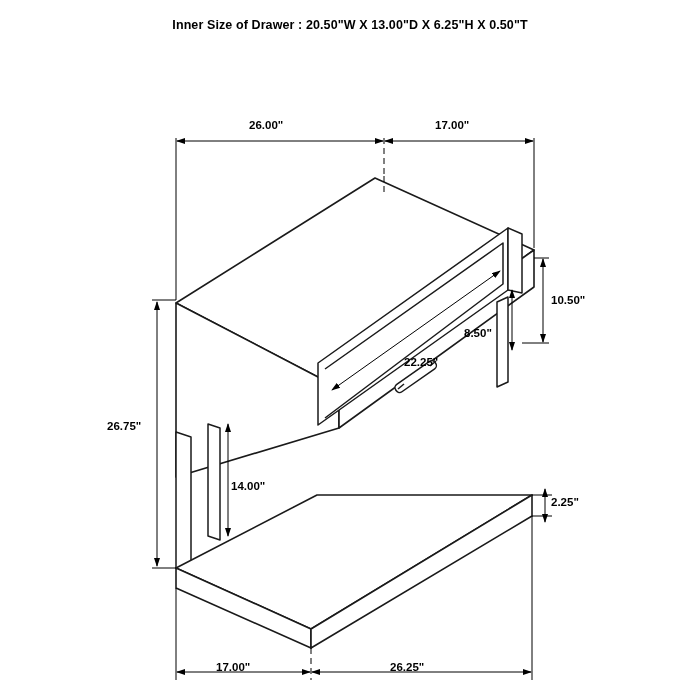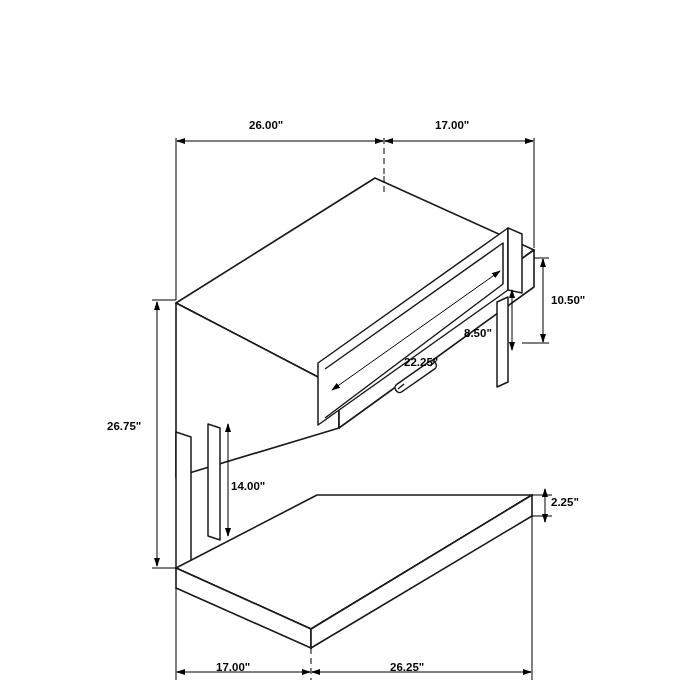--- a/index.html
+++ b/index.html
@@ -44,20 +44,21 @@
     font-weight: bold;
     color: #000;
     white-space: nowrap;
   }
 </style>
 </head>
 <body>
 
 <div id="stage">
 
+  <div id="title">Inner Size of Drawer : 20.50"W X 13.00"D X 6.25"H X 0.50"T</div>
 
   <svg id="drawing" viewBox="0 0 700 700">
     <defs>
       <marker id="arrow-end" markerWidth="9" markerHeight="9" refX="8" refY="3" orient="auto" markerUnits="strokeWidth">
         <path d="M0,0 L9,3 L0,6 z" fill="#000"></path>
       </marker>
       <marker id="arrow-start" markerWidth="9" markerHeight="9" refX="1" refY="3" orient="auto" markerUnits="strokeWidth">
         <path d="M9,0 L0,3 L9,6 z" fill="#000"></path>
       </marker>
     </defs>

